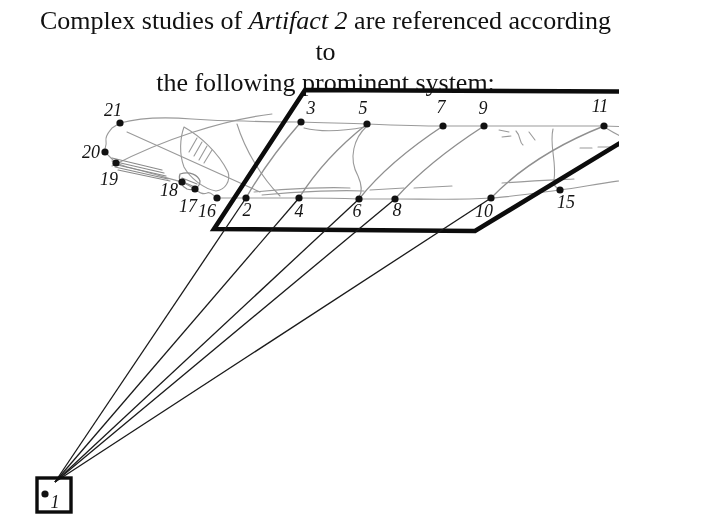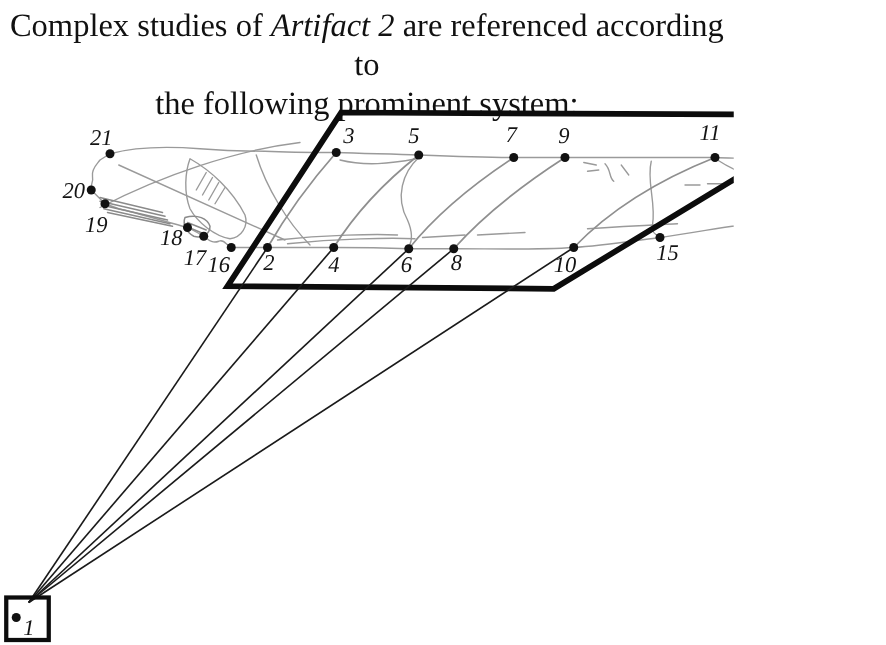--- a/index.html
+++ b/index.html
@@ -3,20 +3,21 @@
 <meta charset="utf-8">
 <style>
   html,body{margin:0;padding:0;background:#ffffff;}
   .page{
     position:relative;
     width:587px;height:516px;
     background:#ffffff;
     font-family:"Liberation Serif", serif;
     color:#111111;
     overflow:hidden;
+    margin-left:32px;
   }
   .title{
     position:absolute;top:5px;left:0;right:0;
     text-align:center;
     font-size:26px;line-height:31px;
     color:#111111;
   }
   .title .it{font-style:italic;}
   .caption{
     position:absolute;top:295px;left:328px;width:372px;

